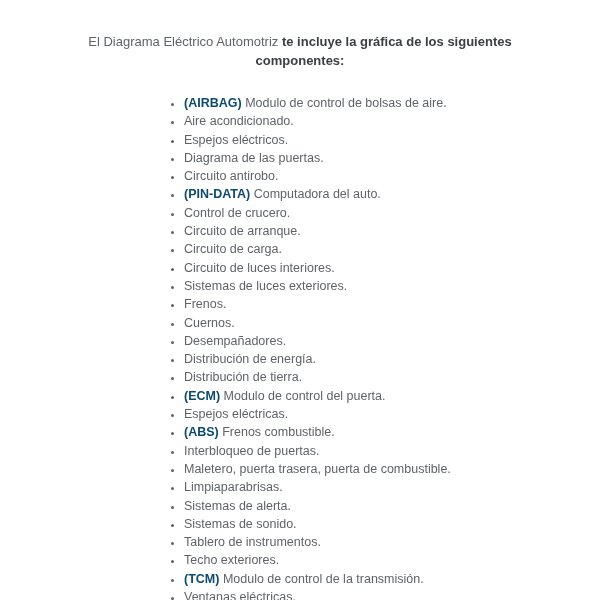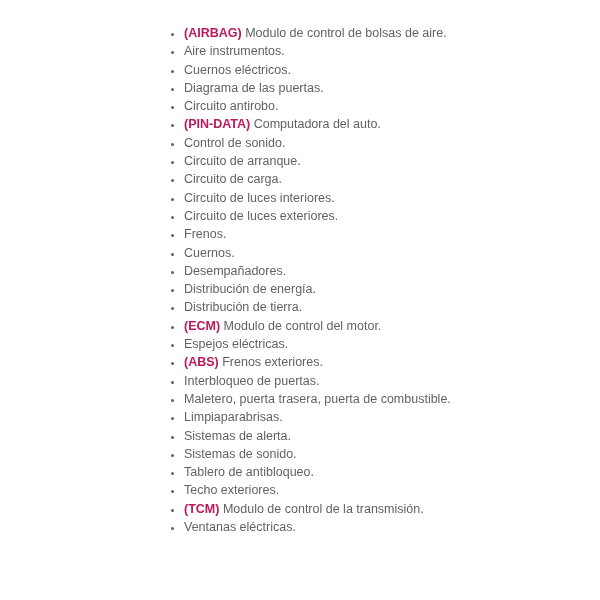--- a/index.html
+++ b/index.html
@@ -40,54 +40,59 @@
     font-size: 12.5px;
     line-height: 18.3px;
     color: #5f6368;
     font-weight: 400;
   }
   ul.component-list li::marker {
     color: #5f6368;
     font-size: 11px;
   }
   ul.component-list li .prefix {
-    color: #be185d;
+    color: #0c4a6e;
     font-weight: 700;
   }
 </style>
 </head>
 <body>
 
 <div class="page">
 
+  <div class="title">
+    <span>El Diagrama Eléctrico Automotriz</span>
+    <span class="bold">te incluye la gráfica de los siguientes</span>
+    <span class="bold line2">componentes:</span>
+  </div>
 
   <ul class="component-list" id="component-list">
       <li><span class="prefix">(AIRBAG)</span> <span>Modulo de control de bolsas de aire.</span></li>
-      <li><span>Aire instrumentos.</span></li>
-      <li><span>Cuernos eléctricos.</span></li>
+      <li><span>Aire acondicionado.</span></li>
+      <li><span>Espejos eléctricos.</span></li>
       <li><span>Diagrama de las puertas.</span></li>
       <li><span>Circuito antirobo.</span></li>
       <li><span class="prefix">(PIN-DATA)</span> <span>Computadora del auto.</span></li>
-      <li><span>Control de sonido.</span></li>
+      <li><span>Control de crucero.</span></li>
       <li><span>Circuito de arranque.</span></li>
       <li><span>Circuito de carga.</span></li>
       <li><span>Circuito de luces interiores.</span></li>
-      <li><span>Circuito de luces exteriores.</span></li>
+      <li><span>Sistemas de luces exteriores.</span></li>
       <li><span>Frenos.</span></li>
       <li><span>Cuernos.</span></li>
       <li><span>Desempañadores.</span></li>
       <li><span>Distribución de energía.</span></li>
       <li><span>Distribución de tierra.</span></li>
-      <li><span class="prefix">(ECM)</span> <span>Modulo de control del motor.</span></li>
+      <li><span class="prefix">(ECM)</span> <span>Modulo de control del puerta.</span></li>
       <li><span>Espejos eléctricas.</span></li>
-      <li><span class="prefix">(ABS)</span> <span>Frenos exteriores.</span></li>
+      <li><span class="prefix">(ABS)</span> <span>Frenos combustible.</span></li>
       <li><span>Interbloqueo de puertas.</span></li>
       <li><span>Maletero, puerta trasera, puerta de combustible.</span></li>
       <li><span>Limpiaparabrisas.</span></li>
       <li><span>Sistemas de alerta.</span></li>
       <li><span>Sistemas de sonido.</span></li>
-      <li><span>Tablero de antibloqueo.</span></li>
+      <li><span>Tablero de instrumentos.</span></li>
       <li><span>Techo exteriores.</span></li>
       <li><span class="prefix">(TCM)</span> <span>Modulo de control de la transmisión.</span></li>
       <li><span>Ventanas eléctricas.</span></li>
     </ul>
 
 </div>
 
 </body></html>

